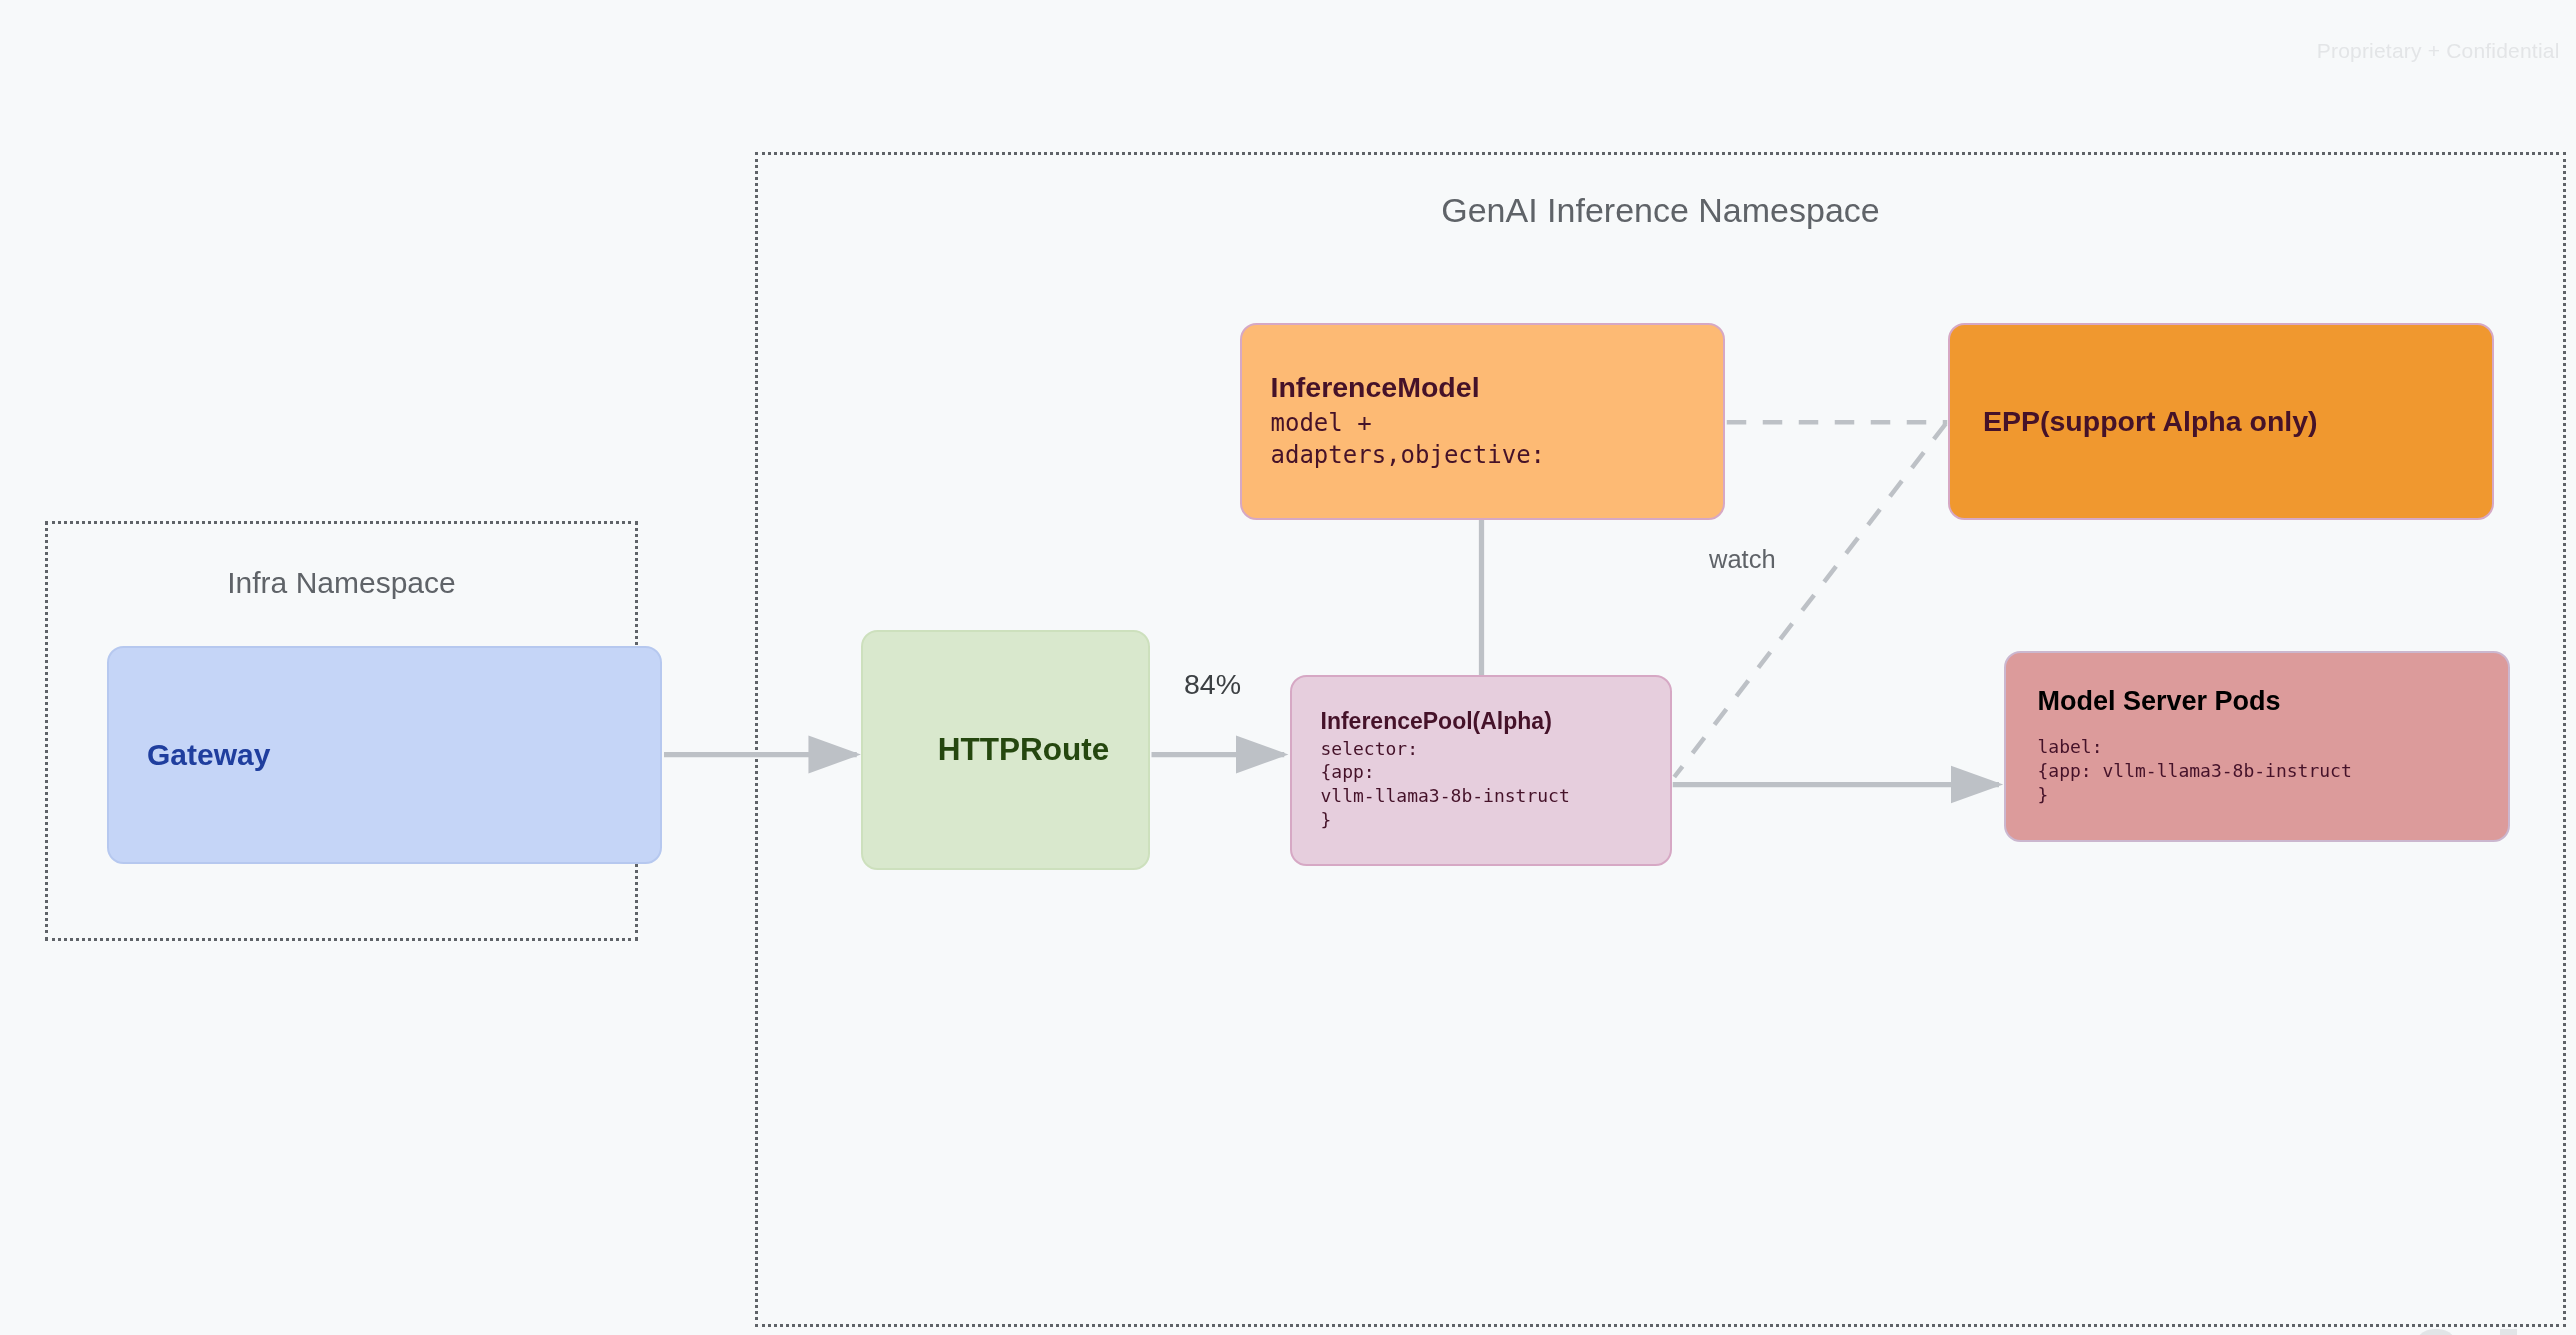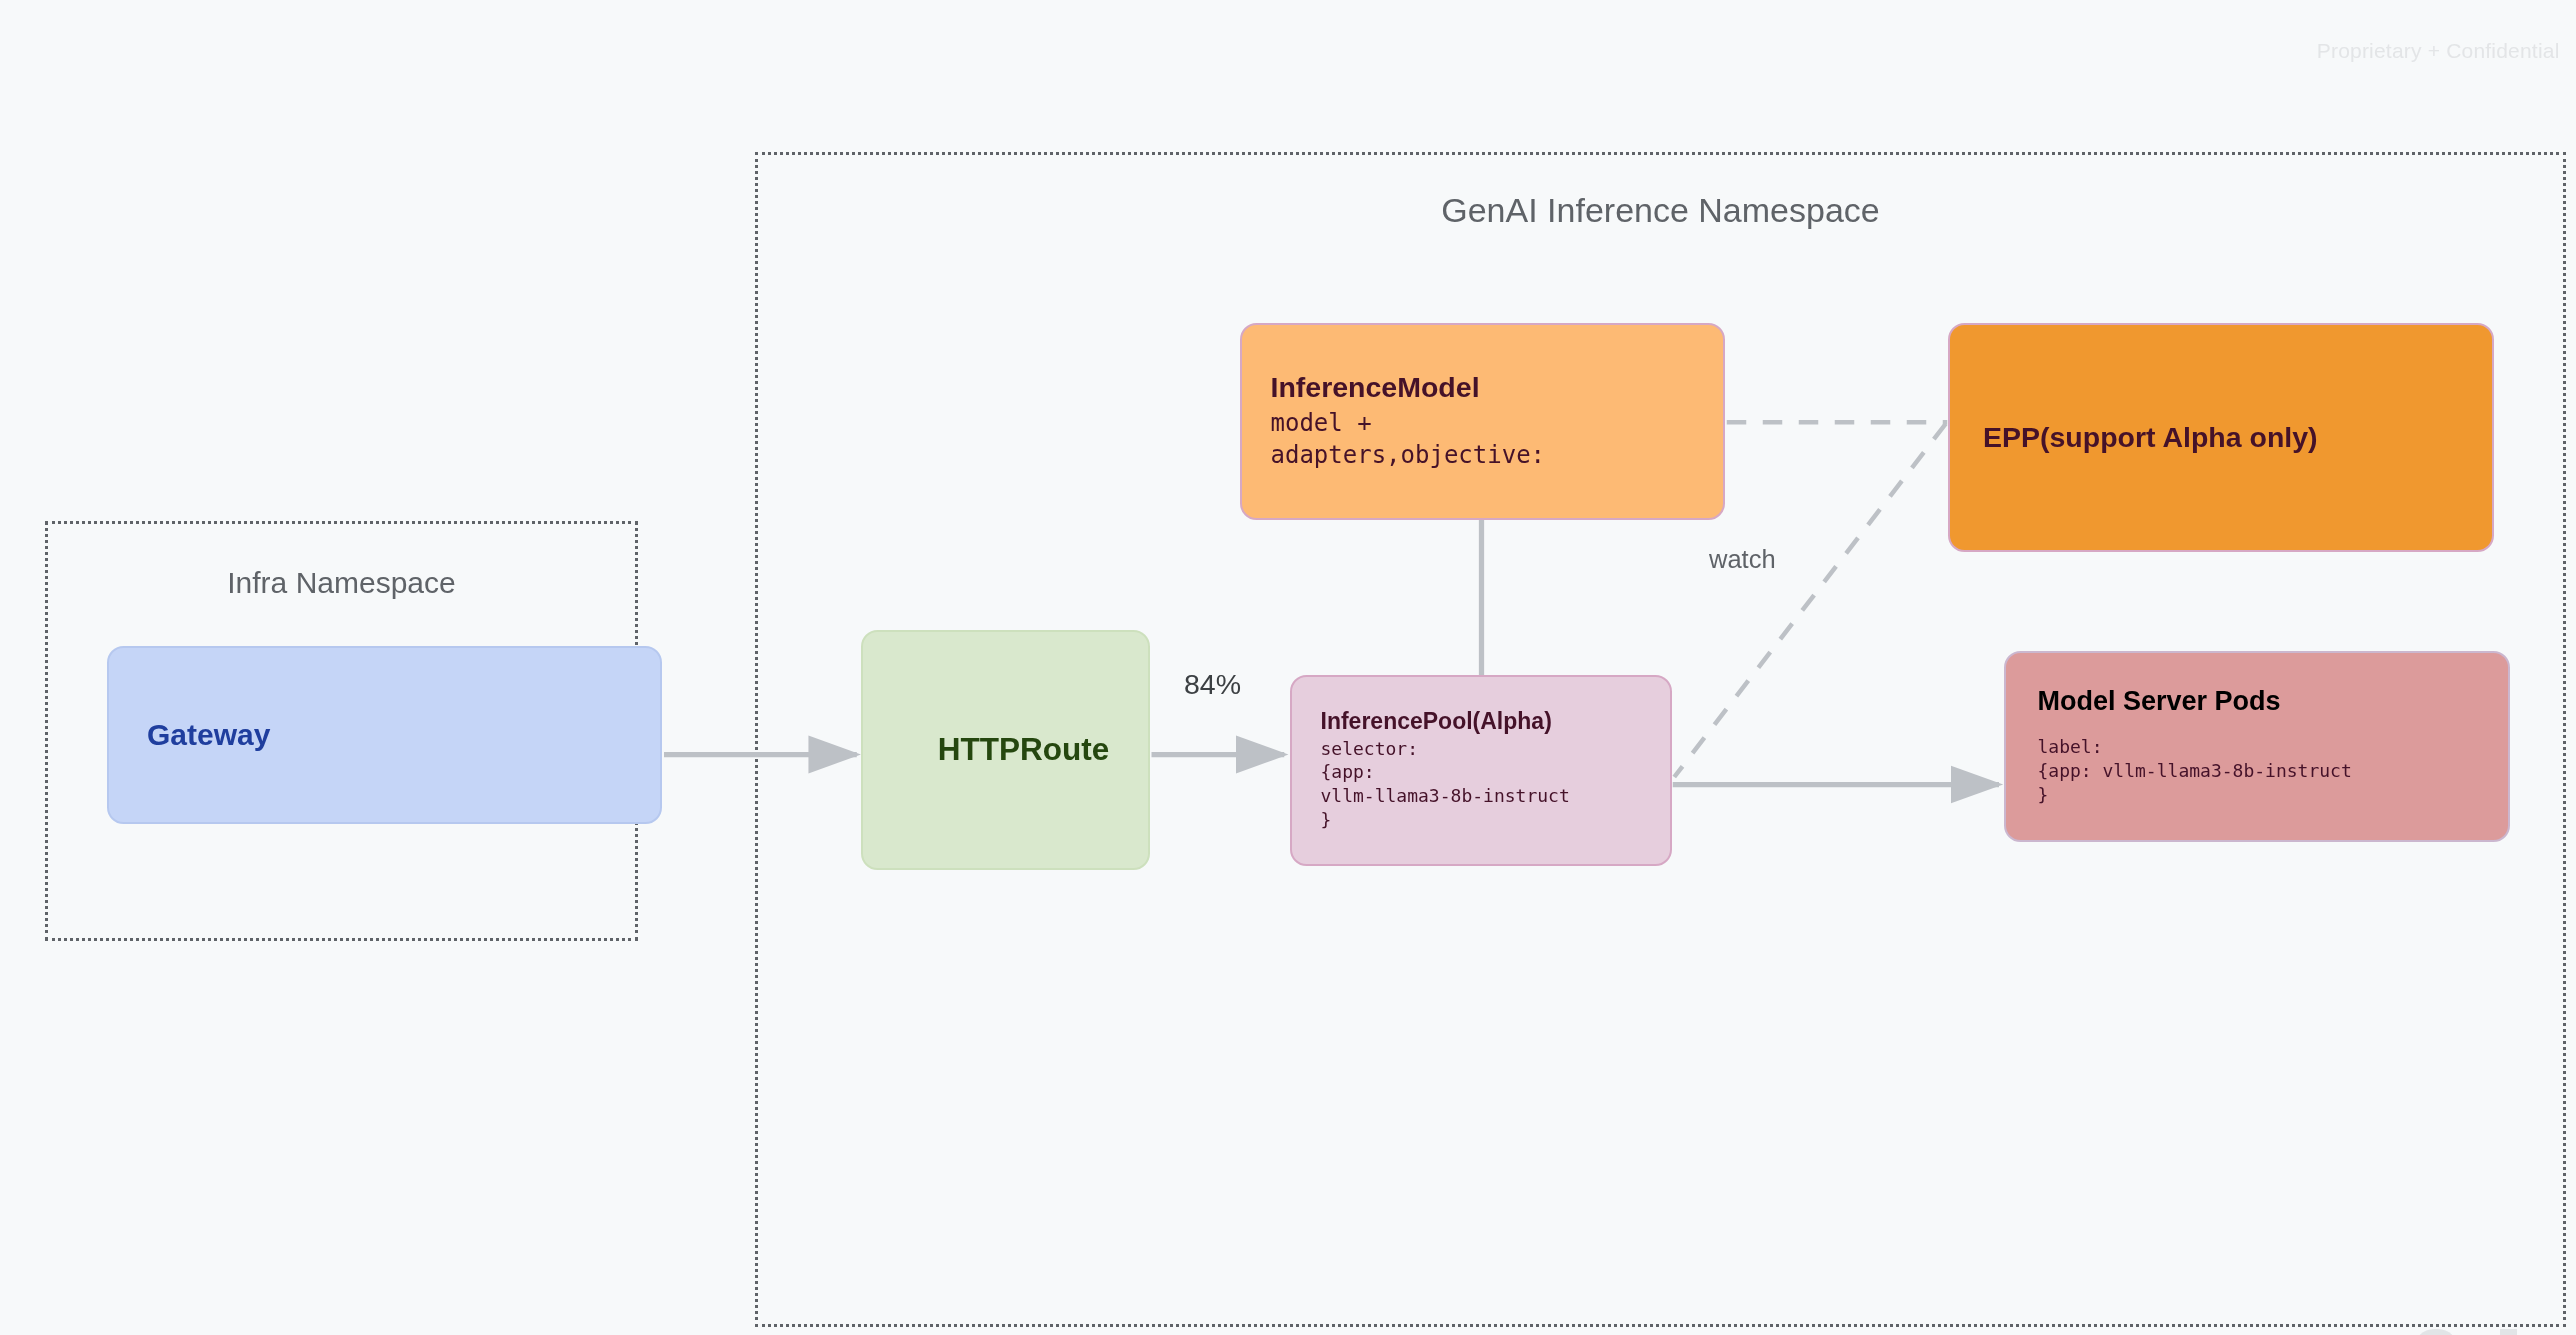--- a/index.html
+++ b/index.html
@@ -88,21 +88,21 @@
     font-family: "DejaVu Sans Mono", "Liberation Mono", monospace;
     line-height: 1.32;
     white-space: pre-line;
   }
 
   
   .n-gateway {
     left: 107px;
     top: 646px;
     width: 555px;
-    height: 178px;
+    height: 218px;
     background: #c5d5f7;
     border: 2.3px solid #b6c8ef;
     padding: 0 38px;
   }
   .n-gateway .title {
     font-size: 30px;
     color: #1f3e9e;
   }
 
   
@@ -139,21 +139,21 @@
   .n-inferencemodel .sub {
     font-size: 24px;
     color: #451229;
   }
 
   
   .n-epp {
     left: 1948px;
     top: 323px;
     width: 546px;
-    height: 229px;
+    height: 197px;
     background: #f0982f;
     border: 2.3px solid #d6a8c4;
     padding: 0 33px;
   }
   .n-epp .title {
     font-size: 28.5px;
     color: #451229;
   }
 
   

